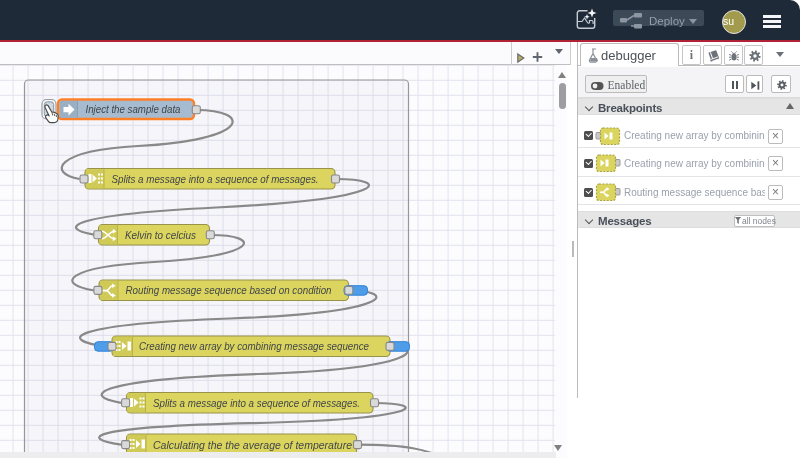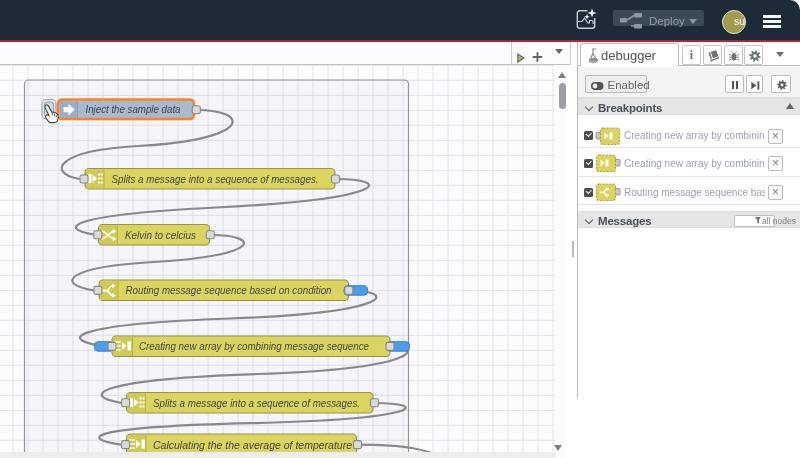--- a/index.html
+++ b/index.html
@@ -7,21 +7,21 @@
   body{font-family:"Liberation Sans",sans-serif;}
   #app{position:relative;width:800px;height:458px;overflow:hidden;background:#fff;}
 
   
   #header{position:absolute;left:0;top:0;width:800px;height:40px;background:#1e2a38;border-top-right-radius:10px;}
   #redline{position:absolute;left:0;top:40px;width:800px;height:2px;background:#b32135;}
   .hbtn{position:absolute;}
   #deploy{position:absolute;left:613px;top:10px;width:91px;height:16px;background:#3c4956;border-radius:2px;}
   #deploy .dtext{position:absolute;left:36px;top:4.5px;font-size:11.5px;color:#949ea9;}
   #deploy .caret{position:absolute;right:7px;top:9px;width:0;height:0;border-left:4.5px solid transparent;border-right:4.5px solid transparent;border-top:5.5px solid #8b95a0;}
-  #avatar{position:absolute;left:722px;top:9.5px;width:24px;height:24px;border-radius:50%;background:#a29a4c;border:1.5px solid #e4e4e2;color:#fff;font-size:10.5px;text-align:right;line-height:21px;}
+  #avatar{position:absolute;left:722px;top:9.5px;width:24px;height:24px;border-radius:50%;background:#a29a4c;border:1.5px solid #e4e4e2;color:#fff;font-size:10.5px;text-align:left;line-height:21px;}
   #burger{position:absolute;left:763px;top:15px;width:18px;height:14px;}
   #burger div{position:absolute;left:0;width:18px;height:3px;background:#f4f6f8;}
 
   
   #tabbar{position:absolute;left:0;top:42px;width:571px;height:23px;background:#fbfbfd;border-bottom:1px solid #bfbfbf;}
   #tabbar .sep{position:absolute;top:0;width:1px;height:23px;background:#ccc;}
   #tabbar .tbtn{position:absolute;top:0;height:22px;color:#666;}
 
   
   #canvas{position:absolute;left:0;top:65px;width:571px;height:393px;background:#fcfcfe;}
@@ -40,31 +40,31 @@
   #splitgrip{position:absolute;left:572px;top:241px;width:2px;height:16px;background:#bbb;}
 
   
   #sidebar{position:absolute;left:577px;top:42px;width:223px;height:356px;background:#fff;border-left:1px solid #bbb;}
   #sbtabs{position:absolute;left:0;top:0;width:223px;height:24px;background:#fff;border-bottom:1px solid #bbb;}
   #dbgtab{position:absolute;left:2px;top:1px;width:99px;height:23px;background:#fff;border:1px solid #bbb;border-bottom:none;border-radius:3px 3px 0 0;}
   #dbgtab span{position:absolute;left:20px;top:4px;font-size:13px;color:#4d5257;}
   .sq{position:absolute;top:3px;width:19px;height:20px;background:#fff;border:1px solid #c5c5c5;border-radius:2px;color:#6e737a;}
   #sbtoolbar{position:absolute;left:0;top:25px;width:223px;height:31px;background:#f4f4f7;border-bottom:1px solid #ddd;}
   #enbtn{position:absolute;left:7px;top:8px;width:62px;height:18px;background:#efefef;border:1px solid #bbb;border-radius:2px;}
-  #enbtn span{position:absolute;left:21.5px;top:3px;font-size:11.5px;color:#5c626a;}
+  #enbtn span{position:absolute;left:21.5px;top:3px;font-size:11.5px;color:#5c626a;font-family:Liberation Serif, serif;}
   .tbtn2{position:absolute;top:8px;height:18px;background:#fff;border:1px solid #bbb;border-radius:2px;}
   .sechead{position:absolute;left:0;width:223px;height:17px;background:#e5e5e5;border-top:1px solid #ddd;border-bottom:1px solid #ddd;}
   .sechead .chev{position:absolute;left:8px;top:5px;width:6px;height:6px;border-left:1.6px solid #555;border-bottom:1.6px solid #555;transform:rotate(-45deg);}
   .sechead .st{position:absolute;left:20px;top:2.5px;font-size:11.5px;font-weight:bold;color:#49505a;letter-spacing:-0.2px;}
   .bprow{position:absolute;left:0;width:223px;height:29px;background:#fff;border-bottom:1px solid #e4e4e8;}
   .cb{position:absolute;left:6px;top:11px;width:9px;height:9px;background:#4d4d4d;border-radius:1.5px;}
   .cb:after{content:"";position:absolute;left:1.5px;top:1px;width:4px;height:2.5px;border-left:1.5px solid #fff;border-bottom:1.5px solid #fff;transform:rotate(-48deg);}
   .rowtxt{position:absolute;left:46px;top:10px;width:141px;font-size:10px;color:#9aa1ad;white-space:nowrap;overflow:hidden;}
   .xbtn{position:absolute;left:190px;top:8px;width:15px;height:15px;background:#fff;border:1px solid #bbb;border-radius:2px;color:#777;font-size:12px;text-align:center;line-height:13px;}
-  #allnodes{position:absolute;left:156px;top:2.5px;width:41px;height:12px;background:#fff;border:1px solid #c0c0c0;border-radius:2px;font-size:8.5px;color:#81868d;text-align:center;line-height:11px;white-space:nowrap;padding-left:20px;}
+  #allnodes{position:absolute;left:156px;top:2.5px;width:41px;height:12px;background:#fff;border:1px solid #c0c0c0;border-radius:2px;font-size:8.5px;color:#81868d;text-align:center;line-height:11px;white-space:nowrap;}
 </style>
 </head>
 <body>
 <div id="app">
 
   <div id="canvas">
     <div id="grid"></div>
     <svg id="flowsvg" width="571" height="393" viewBox="0 65 571 393">
       <defs>
         <pattern id="hatchY" width="3.4" height="3.4" patternTransform="rotate(45)" patternUnits="userSpaceOnUse">

